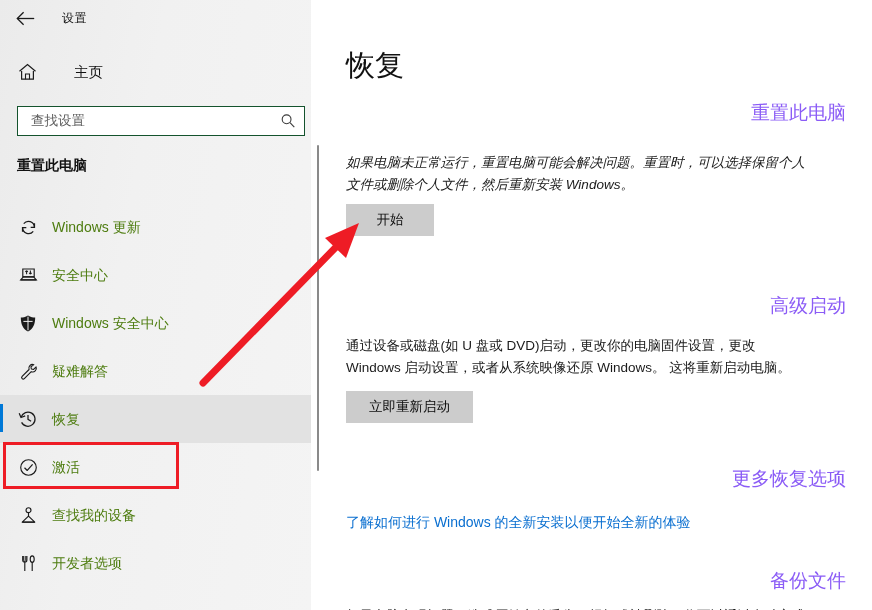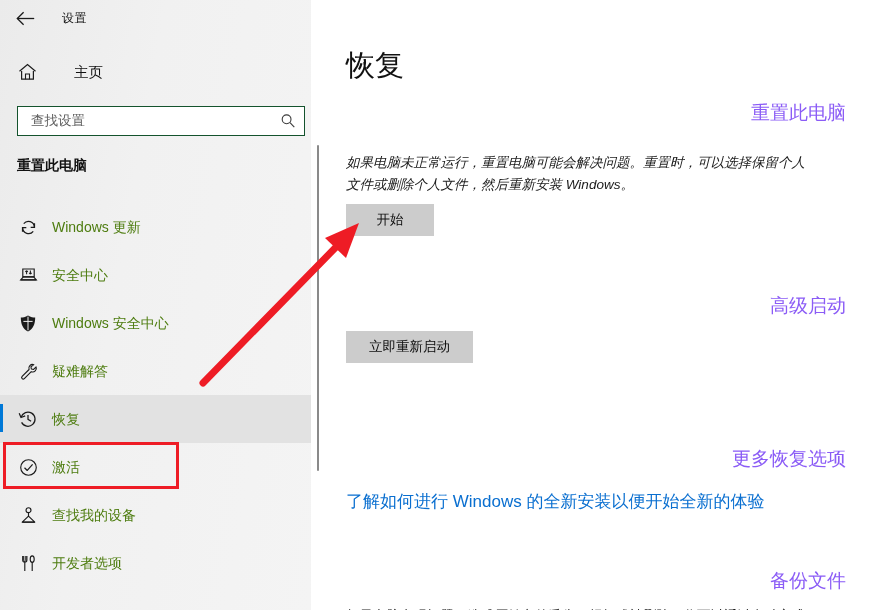--- a/index.html
+++ b/index.html
@@ -276,36 +276,36 @@
     font-family: inherit;
     font-size: 13.5px;
     line-height: 20px;
     padding: 5px 22px;
     cursor: pointer;
     box-sizing: border-box;
     min-width: 88px;
     text-align: center;
   }
   .link {
-    font-size: 17px;
+    font-size: 14px;
     line-height: 20px;
     color: #0a6fd0;
     text-decoration: none;
     cursor: pointer;
   }
 
   #sec-reset { top: 100px; }
   #sec-reset .sec-body { margin-top: 26px; font-style: italic; }
   #sec-reset .btn-row { margin-top: 8px; }
 
   #sec-advanced { top: 293px; }
   #sec-advanced .sec-body { margin-top: 16px; }
   #sec-advanced .btn-row { margin-top: 12px; }
 
-  #sec-more { top: 446px; }
+  #sec-more { top: 466px; }
   #sec-more .link-row { margin-top: 20px; }
 
   #sec-backup { top: 568px; }
   #sec-backup .sec-body { margin-top: 11px; }
 
   
   .anno-arrow {
     position: absolute;
     left: 0;
     top: 0;
@@ -467,20 +467,21 @@
     <div class="sec" id="sec-reset">
       <h2 class="sec-heading">重置此电脑</h2>
       <p class="sec-body">如果电脑未正常运行，重置电脑可能会解决问题。重置时，可以选择保留个人文件或删除个人文件，然后重新安装 Windows。</p>
       <div class="btn-row">
         <button class="win-btn">开始</button>
       </div>
     </div>
 
     <div class="sec" id="sec-advanced">
       <h2 class="sec-heading">高级启动</h2>
+      <p class="sec-body">通过设备或磁盘(如 U 盘或 DVD)启动，更改你的电脑固件设置，更改 Windows 启动设置，或者从系统映像还原 Windows。 这将重新启动电脑。</p>
       <div class="btn-row">
         <button class="win-btn">立即重新启动</button>
       </div>
     </div>
 
     <div class="sec" id="sec-more">
       <h2 class="sec-heading">更多恢复选项</h2>
       <div class="link-row">
         <a class="link" href="#">了解如何进行 Windows 的全新安装以便开始全新的体验</a>
       </div>

